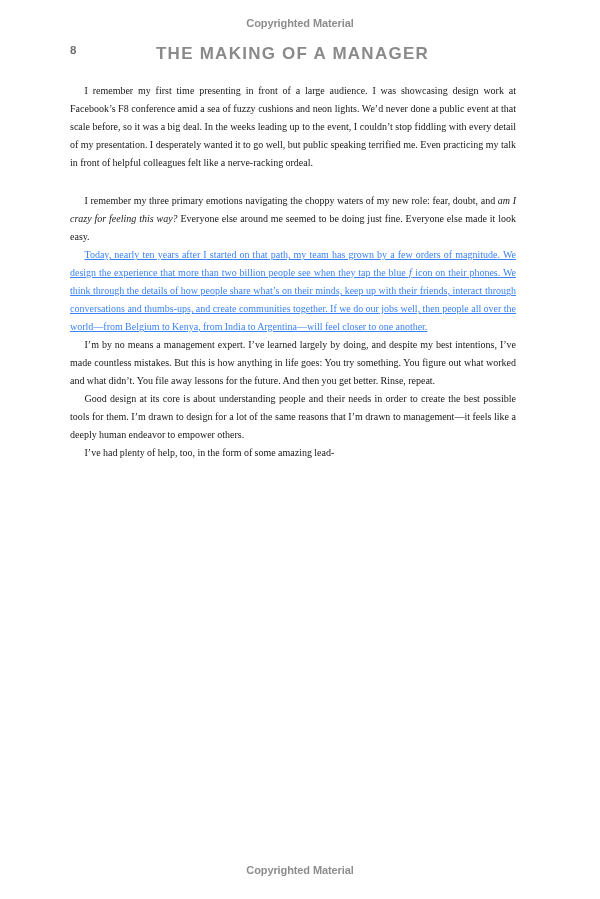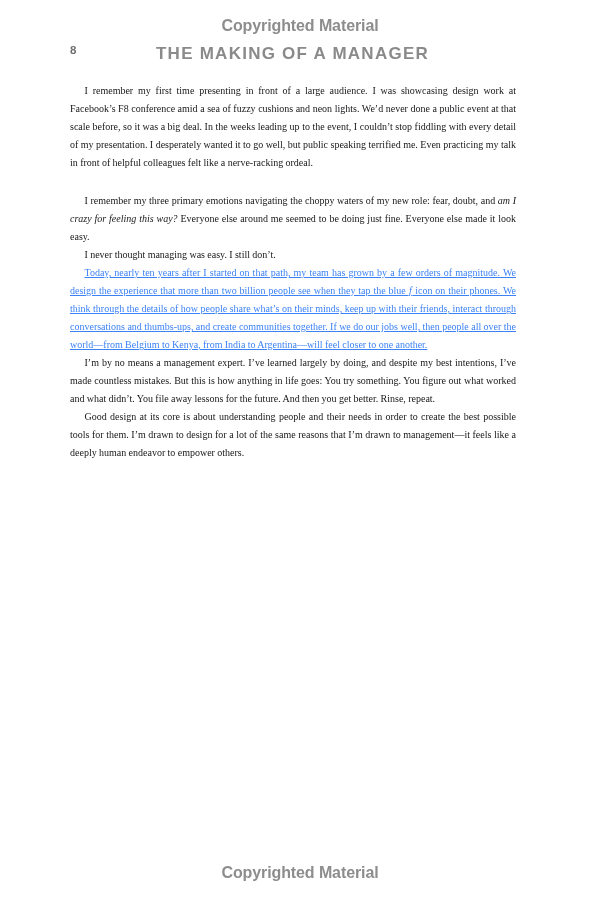--- a/index.html
+++ b/index.html
@@ -18,21 +18,21 @@
     -webkit-font-smoothing: antialiased;
   }
 
   
   .watermark {
     position: absolute;
     left: 0;
     width: 600px;
     text-align: center;
     font-family: "Liberation Sans", "DejaVu Sans", sans-serif;
-    font-size: 16px;
+    font-size: 11px;
     font-weight: 600;
     letter-spacing: -0.1px;
     color: #8d8d8d;
     white-space: nowrap;
   }
   .watermark-top { top: 17px; }
   .watermark-bottom { top: 864px; }
 
   
   .running-head {
@@ -106,34 +106,34 @@
   <div class="textblock">
 
     <p style="color: rgb(23, 23, 26);">
       <span>I remember my first time presenting in front of a large audience. I was showcasing design work at Facebook’s F8 conference amid a sea of fuzzy cushions and neon lights. We’d never done a public event at that scale before, so it was a big deal. In the weeks leading up to the event, I couldn’t stop fiddling with every detail of my presentation. I desperately wanted it to go well, but public speaking terrified me. Even practicing my talk in front of helpful colleagues felt like a nerve-racking ordeal.</span>
     </p>
 
     <p style="color: rgb(23, 23, 26); margin-top: 20px;">
       <span>I remember my three primary emotions navigating the choppy waters of my new role: fear, doubt, and </span><em>am I crazy for feeling this way?</em><span> Everyone else around me seemed to be doing just fine. Everyone else made it look easy.</span>
     </p>
 
-    <p style="color: rgb(23, 23, 26);">
-      <span>I never thought managing was easy. I still don’t.</span>
-    </p>
 
     <p style="color: #3b82f6; text-decoration: underline;">
       <span>Today, nearly ten years after I started on that path, my team has grown by a few orders of magnitude. We design the experience that more than two billion people see when they tap the blue </span><em class="ital-f">f</em><span> icon on their phones. We think through the details of how people share what’s on their minds, keep up with their friends, interact through conversations and thumbs-ups, and create communities together. If we do our jobs well, then people all over the world—from Belgium to Kenya, from India to Argentina—will feel closer to one another.</span>
     </p>
 
     <p style="color: rgb(23, 23, 26);">
       <span>I’m by no means a management expert. I’ve learned largely by doing, and despite my best intentions, I’ve made countless mistakes. But this is how anything in life goes: You try something. You figure out what worked and what didn’t. You file away lessons for the future. And then you get better. Rinse, repeat.</span>
     </p>
 
     <p style="color: rgb(23, 23, 26);">
       <span>Good design at its core is about understanding people and their needs in order to create the best possible tools for them. I’m drawn to design for a lot of the same reasons that I’m drawn to management—it feels like a deeply human endeavor to empower others.</span>
     </p>
 
+    <p style="text-align: left; color: rgb(23, 23, 26);">
+      <span>I’ve had plenty of help, too, in the form of some amazing lead-</span>
+    </p>
 
   </div>
 
   <div class="watermark watermark-bottom" style="color: rgb(141, 141, 141);">Copyrighted Material</div>
 
 </div>
 
 </body></html>

